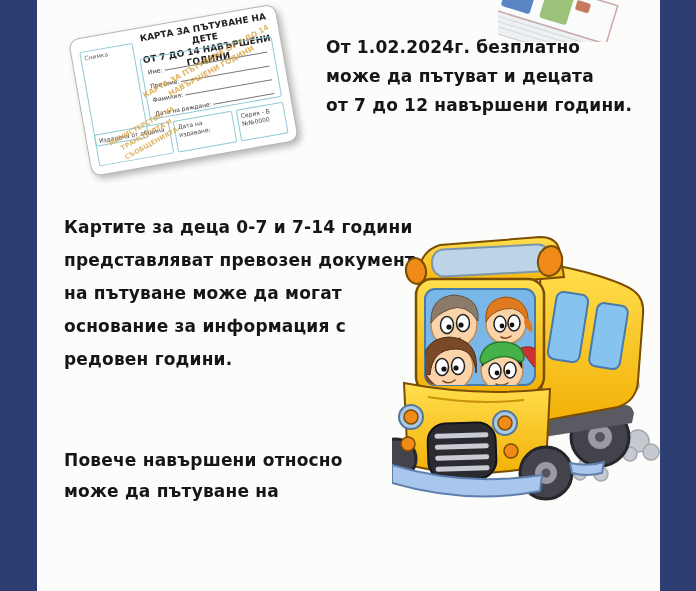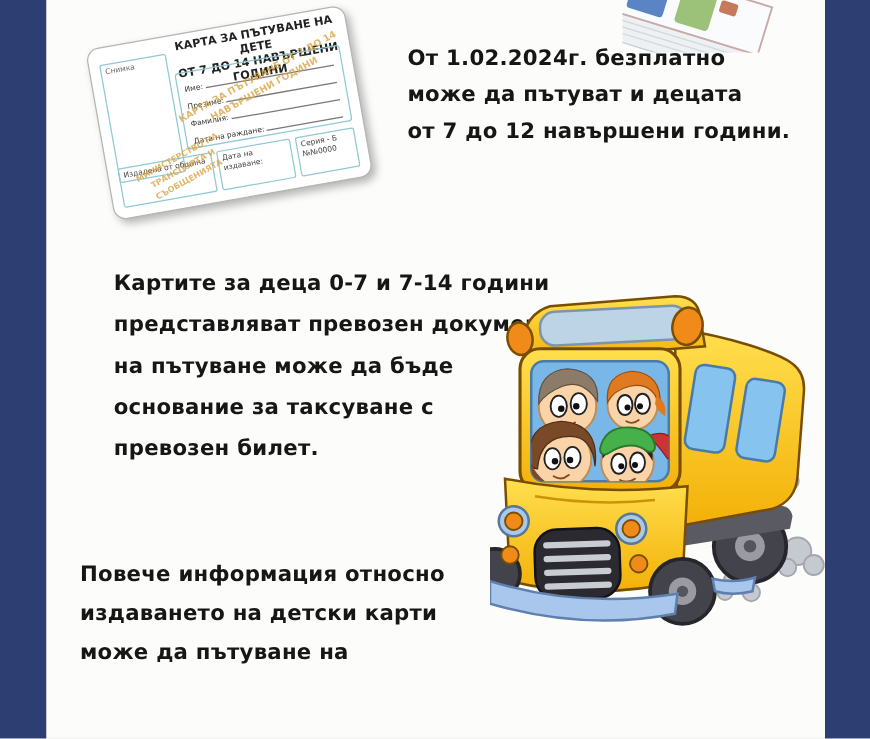--- a/index.html
+++ b/index.html
@@ -8,21 +8,21 @@
     background:#fcfcfa; overflow:hidden;
     font-family:"DejaVu Sans", sans-serif;
   }
   .side-bar { position:absolute; top:0; height:100%; width:37px; }
   .side-bar.left { left:0; }
   .side-bar.right { right:0; width:36px; }
 
   .txt { position:absolute; font-weight:700; color:#161616; letter-spacing:.2px; }
   .txt div { white-space:nowrap; }
   .intro  { left:326px; top:33px;  font-size:17px; line-height:29px; }
-  .body-text { left:64px; top:211px; font-size:17px; line-height:33px;margin-left:27px; }
+  .body-text { left:64px; top:211px; font-size:17px; line-height:33px; }
   .footer-text { left:64px; top:445px; font-size:17px; line-height:31px; }
 
   
   .card {
     position:absolute; left:68px; top:40px; width:208px; height:137px;
     transform:rotate(-10deg); transform-origin:top left;
     background:#ffffff; border:1px solid #b5b5b5; border-radius:10px;
     box-shadow:3px 4px 7px rgba(0,0,0,.28);
   }
   .card * { box-sizing:border-box; }
@@ -122,28 +122,27 @@
 
   <div class="txt intro">
     <div>От 1.02.2024г. безплатно</div>
     <div>може да пътуват и децата</div>
     <div>от 7 до 12 навършени години.</div>
   </div>
 
   <div class="txt body-text">
     <div>Картите за деца 0-7 и 7-14 години</div>
     <div>представляват превозен документ</div>
-    <div>на пътуване може да бъде</div>
-    <div>основание за таксуване с</div>
-    <div>превозен билет.</div>
+    <div>на пътуване може да могат</div>
+    <div>основание за информация с</div>
+    <div>редовен години.</div>
   </div>
 
   <div class="txt footer-text">
-    <div>Повече информация относно</div>
-    <div>издаването на детски карти</div>
+    <div>Повече навършени относно</div>
     <div>може да пътуване на</div>
   </div>
 
   <svg class="bus-svg" width="272" height="278" viewBox="0 0 272 278">
     <defs>
       <clipPath id="glassClip">
           <rect x="33" y="64" width="110" height="96" rx="10"></rect>
         </clipPath>
       <linearGradient id="busY" x1="0" y1="0" x2="0" y2="1">
         <stop offset="0" stop-color="#ffdf4e"></stop>

